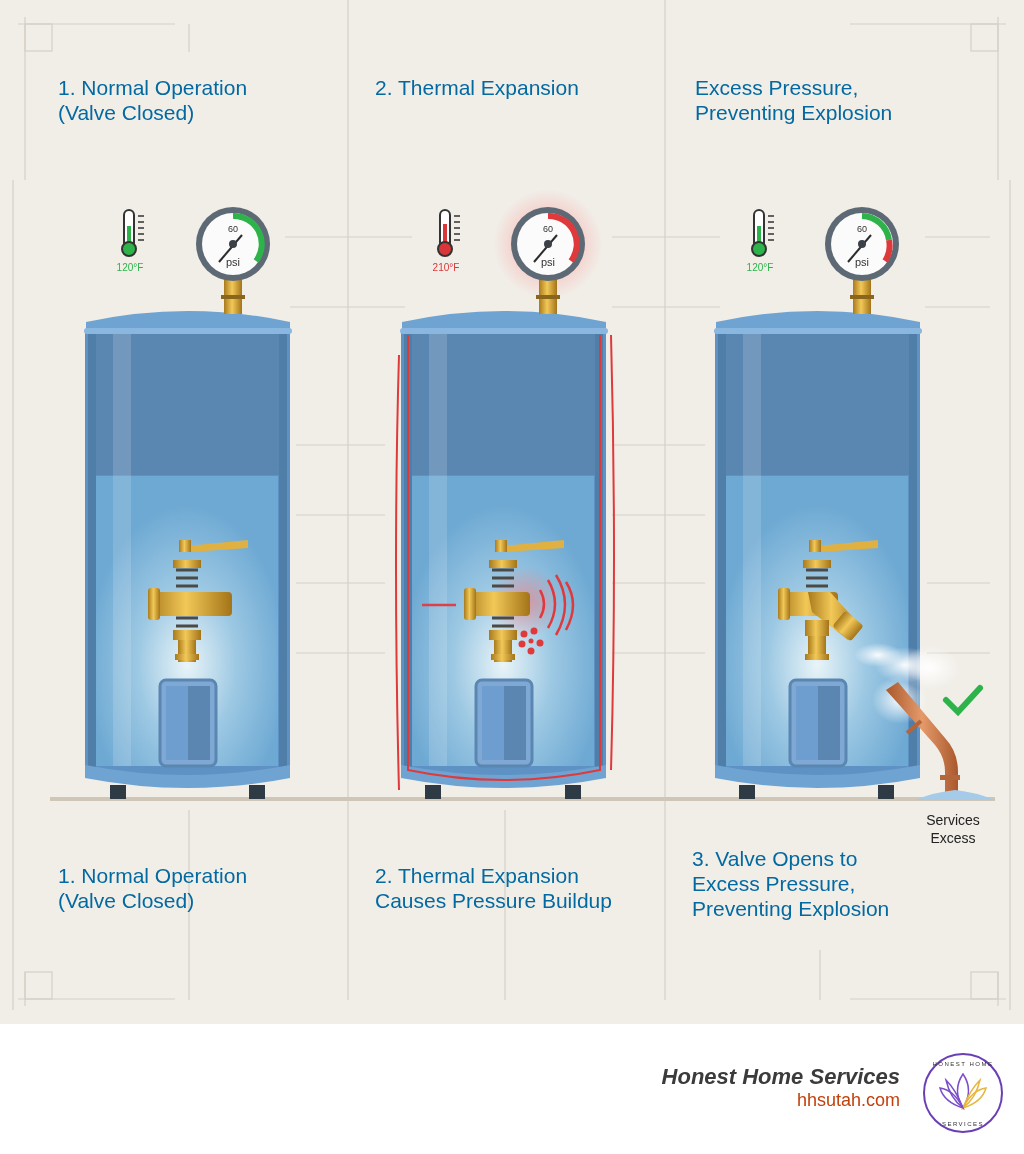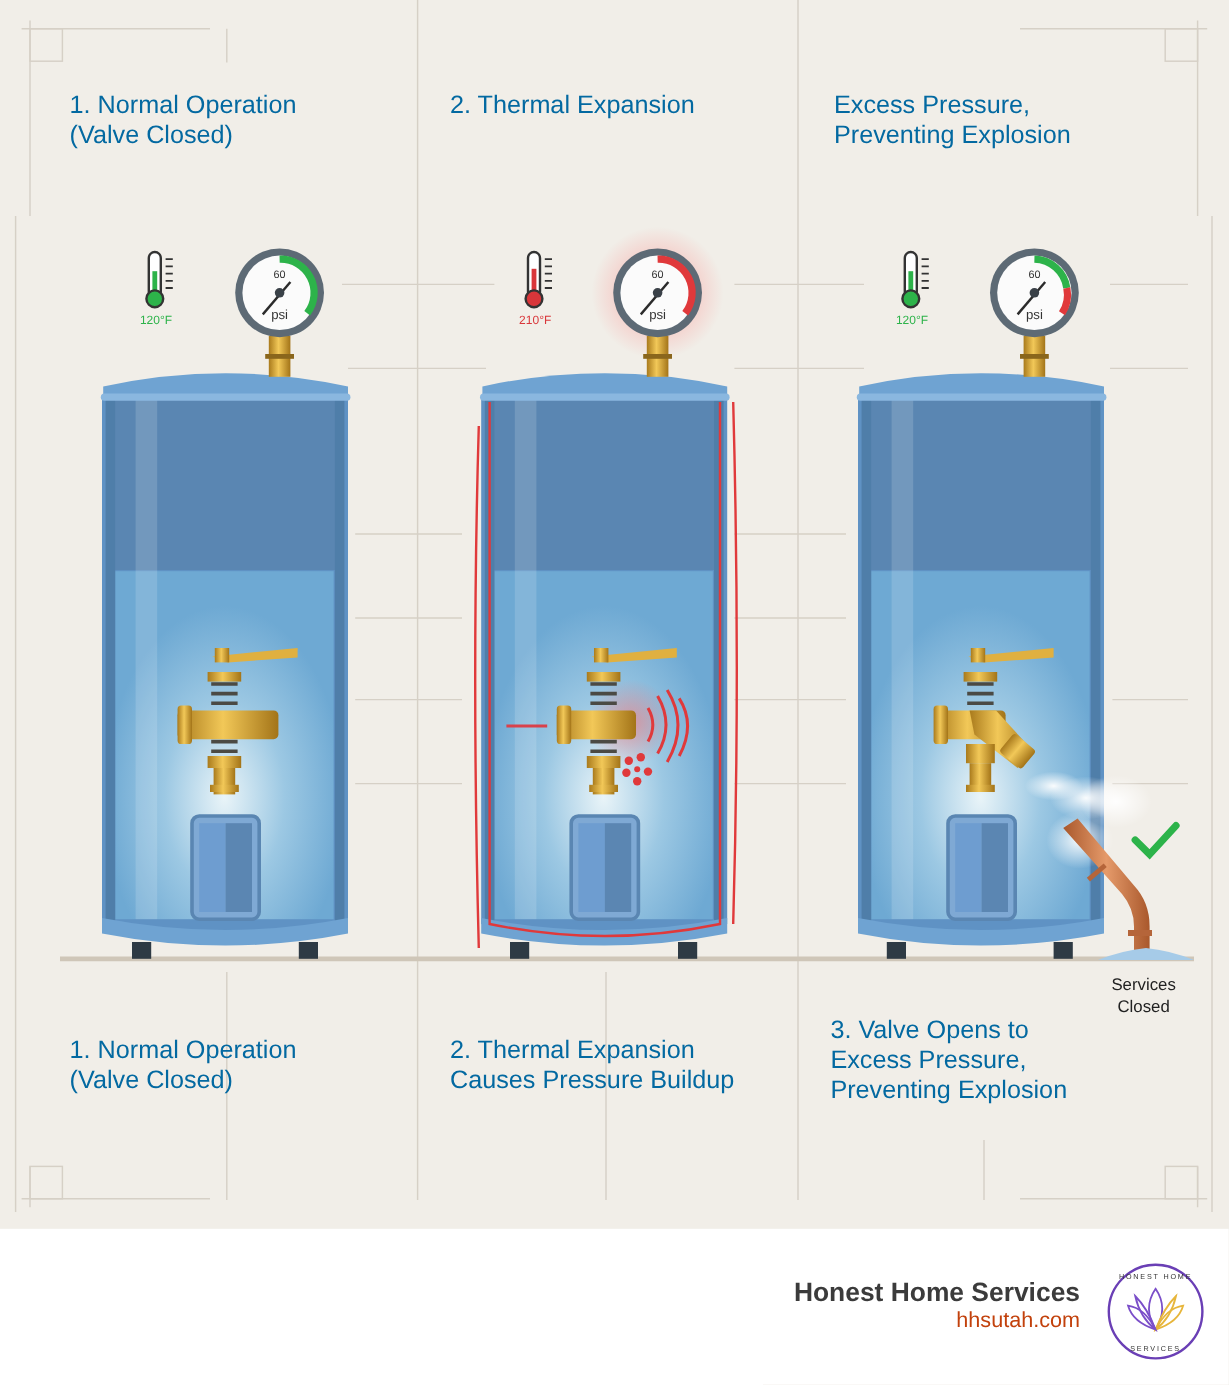--- a/index.html
+++ b/index.html
@@ -3,21 +3,21 @@
 <meta charset="utf-8">
 <style>
   * { box-sizing: border-box; margin: 0; padding: 0; }
   html, body { width: 1024px; height: 1154px; overflow: hidden; }
   body { background: #f1eee8; font-family: "Liberation Sans", "DejaVu Sans", sans-serif; color: #1d1d1d; position: relative; }
   .canvas { position: absolute; left: 0; top: 0; width: 1024px; height: 1024px; background: #f1eee8; }
   .footer { position: absolute; left: 0; top: 1024px; width: 1024px; height: 130px; background: #ffffff; }
   svg.art { position: absolute; left: 0; top: 0; width: 1024px; height: 1024px; }
   .caption { position: absolute; width: 260px; text-align: left; font-size: 21px; line-height: 25px; color: #0369a1; }
   .temp-label { position: absolute; font-size: 10px; text-align: center; width: 60px; }
-  .brand-name { position: absolute; right: 124px; top: 1064px; font-size: 22px; font-weight: bold; color: #3b3b3b; }
+  .brand-name { position: absolute; right: 124px; top: 1064px; font-size: 22px; font-weight: bold; color: #3b3b3b; font-style: italic; }
   .brand-url { position: absolute; right: 124px; top: 1090px; font-size: 18px; color: #c2410c; }
   .logo { position: absolute; left: 922px; top: 1052px; width: 82px; height: 82px; }
   .note { position: absolute; left: 912px; top: 811px; width: 82px; text-align: center; font-size: 14px; line-height: 18px; color: #222; }
 </style>
 </head>
 <body>
 
 <div class="canvas">
   <svg class="art" viewBox="0 0 1024 1024">
     <defs>
@@ -290,21 +290,21 @@
     <div>Excess Pressure,</div>
     <div>Preventing Explosion</div>
   </div>
 
   <div class="temp-label" style="left:100px; top:262px; color:#2db34a;">120°F</div>
   <div class="temp-label" style="left:416px; top:262px; color:#d9363a;text-align:center;">210°F</div>
   <div class="temp-label" style="left:730px; top:262px; color:#2db34a;">120°F</div>
 
   <div class="note">
     <div>Services</div>
-    <div>Closed</div>
+    <div>Excess</div>
   </div>
 
   <div class="caption" style="left:58px; top:863px;">
     <div>1. Normal Operation</div>
     <div>(Valve Closed)</div>
   </div>
   <div class="caption" style="left:375px; top:863px;">
     <div>2. Thermal Expansion</div>
     <div>Causes Pressure Buildup</div>
   </div>

